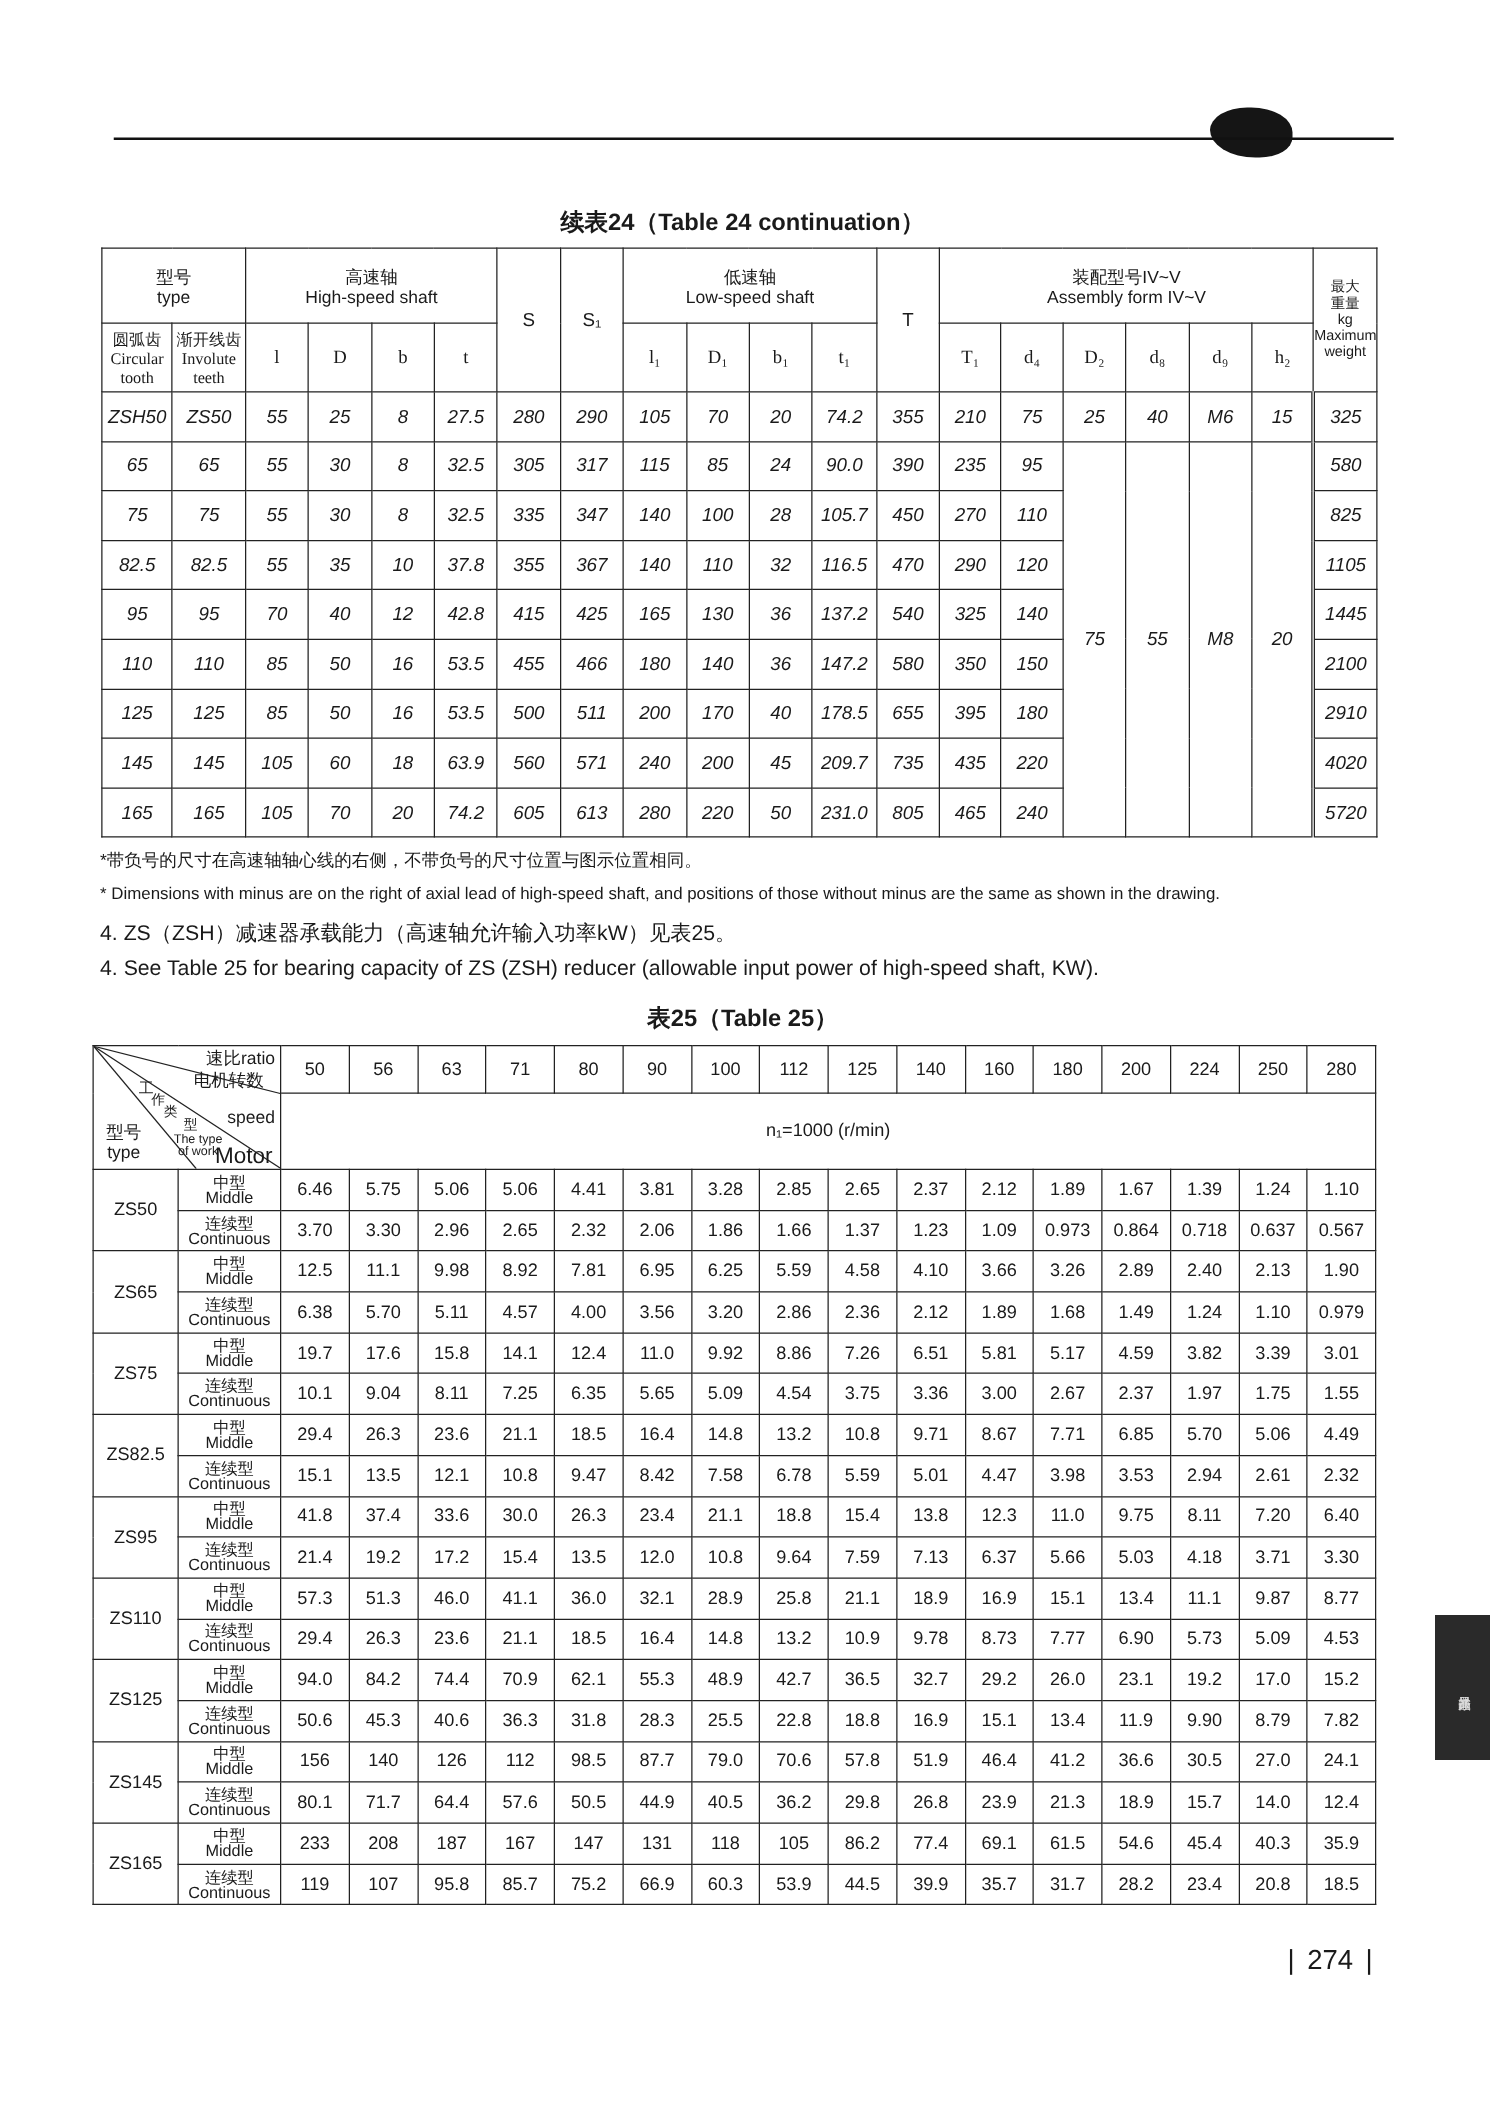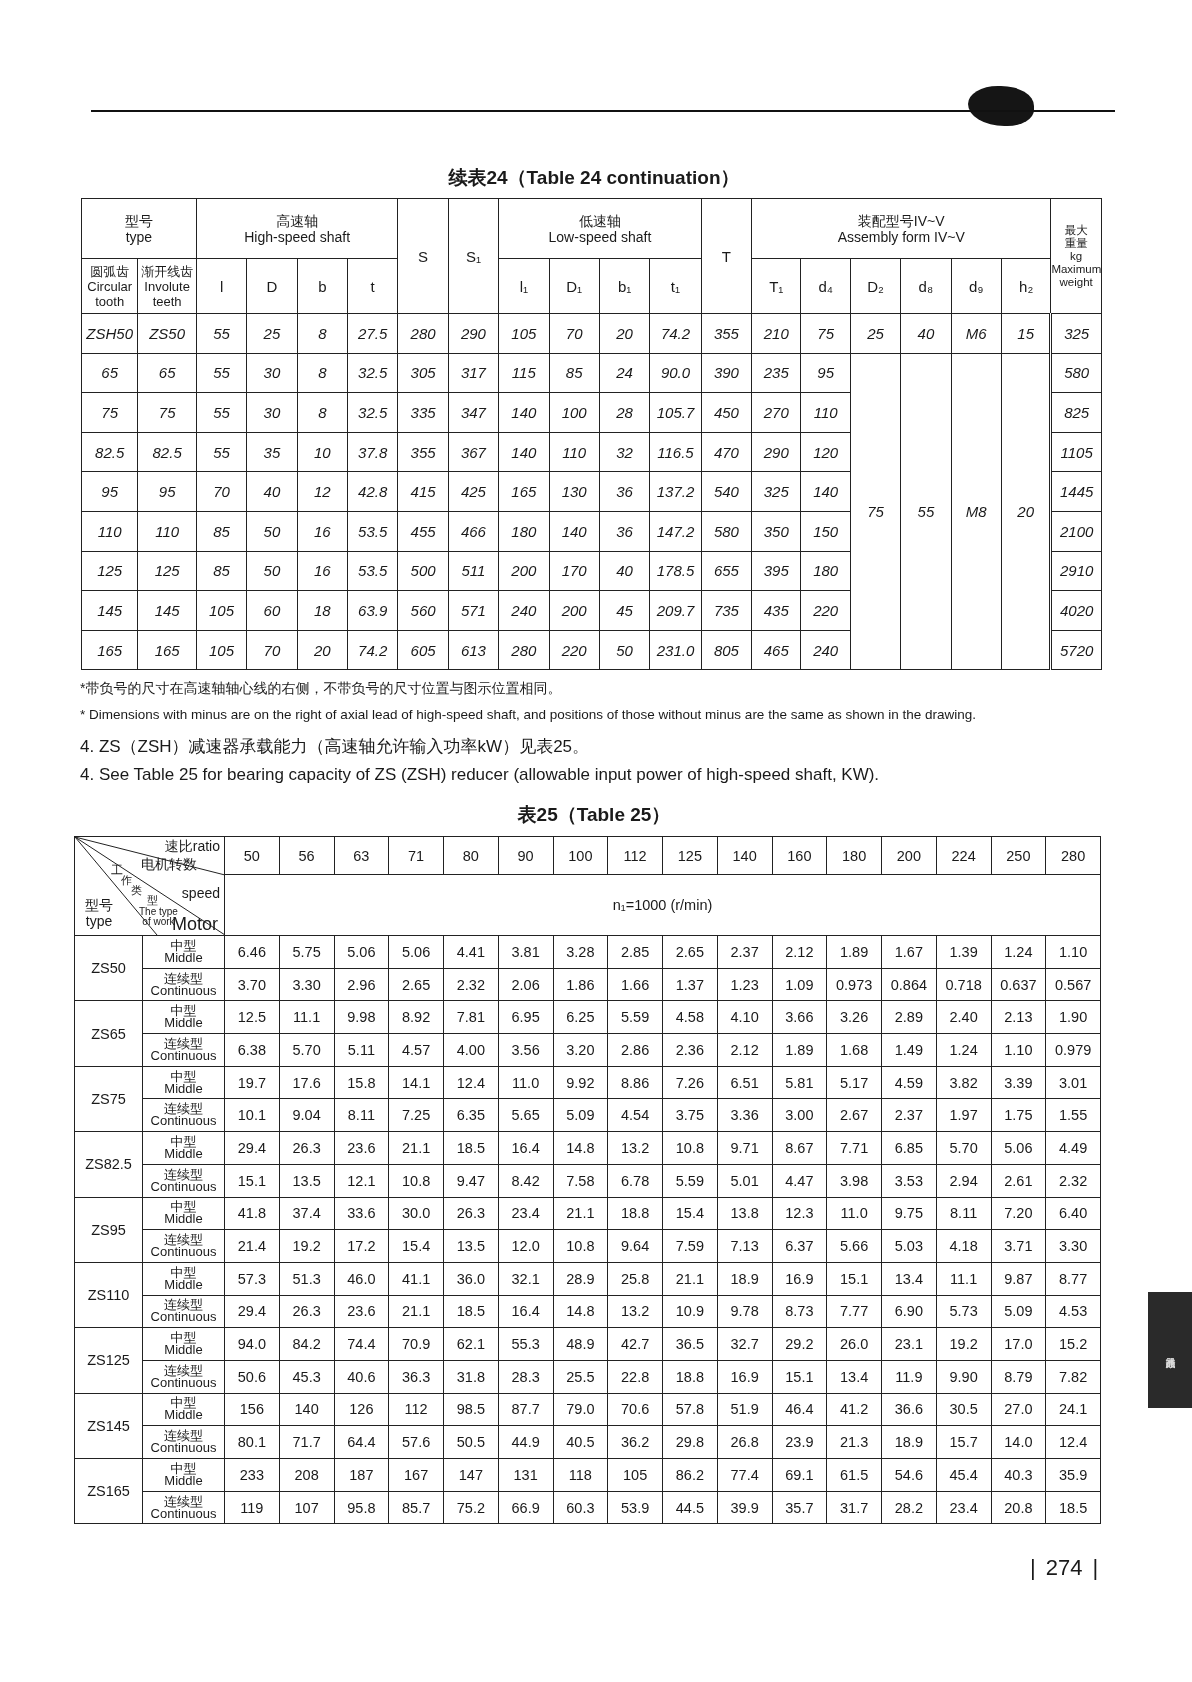--- a/index.html
+++ b/index.html
@@ -9,21 +9,21 @@
   .blob{position:absolute;left:968px;top:86px;width:66px;height:40px;background:#151515;
         border-radius:45% 50% 40% 55%;}
   .title{position:absolute;left:0;width:1188px;text-align:center;font-weight:bold;font-size:19px;}
   table{position:absolute;border-collapse:collapse;table-layout:fixed;}
   td,th{border:1px solid #222;text-align:center;vertical-align:middle;font-weight:normal;padding:0;}
   #t24{left:81px;top:198px;width:1021px;font-size:15px;}
   #t24 .hd{font-size:14px;line-height:16px;}
   #t24 .sm{font-size:13px;line-height:15px;}
   #t24 .xs{font-size:11.5px;line-height:13px;}
   #t24 tr.r1{height:60px;}
-  #t24 tr.r2{height:55px;}
+  #t24 tr.r2{height:55px;font-family:Liberation Serif, serif;}
   #t24 tr.dr{height:39.6px;font-style:italic;}
   #t24 td.last{border-left:3px double #222;}
   .note{position:absolute;left:80px;font-size:14px;white-space:nowrap;}
   .note.big{font-size:17px;}
   #t25{left:74px;top:836px;width:1026px;font-size:14.5px;}
   #t25 tr.rh{height:38px;}
   #t25 tr.mh{height:60px;}
   #t25 tr.dr{height:32.7px;}
   #t25 .wt{font-size:13px;line-height:12px;}
   .diag{position:relative;width:100%;height:100%;text-decoration:underline;}
@@ -285,21 +285,21 @@
   <tbody>
       <tr class="rh" id="t25ratio">
     <td colspan="2" rowspan="2">
       <div class="diag" style="height:98px;">
         <svg width="150" height="98">
           <line x1="0" y1="0" x2="150" y2="38" stroke="#222" stroke-width="1"></line>
           <line x1="0" y1="0" x2="150" y2="98" stroke="#222" stroke-width="1"></line>
           <line x1="0" y1="0" x2="82" y2="98" stroke="#222" stroke-width="1"></line>
         </svg>
         <span class="dlab" style="right:4px;top:2px;font-size:14px;">速比ratio</span>
-        <span class="dlab" style="left:66px;top:20px;font-size:14px;">电机转数</span>
+        <span class="dlab" style="left:80px;top:20px;font-size:14px;">电机转数</span>
         <span class="dlab" style="right:6px;top:36px;font-size:18px;margin-top:44px;">Motor</span>
         <span class="dlab" style="right:4px;top:49px;font-size:14px;">speed</span>
         <span class="dlab" style="left:36px;top:26px;font-size:12px;">工</span>
         <span class="dlab" style="left:46px;top:36px;font-size:11px;">作</span>
         <span class="dlab" style="left:56px;top:46px;font-size:11px;">类</span>
         <span class="dlab" style="left:72px;top:56px;font-size:11px;">型</span>
         <span class="dlab" style="left:64px;top:70px;font-size:10px;line-height:10px;"><span>The type</span><br><span>of work</span></span>
         <span class="dlab" style="left:10px;top:60px;font-size:14px;line-height:16px;"><span>型号</span><br><span>type</span></span>
       </div>
     </td>

